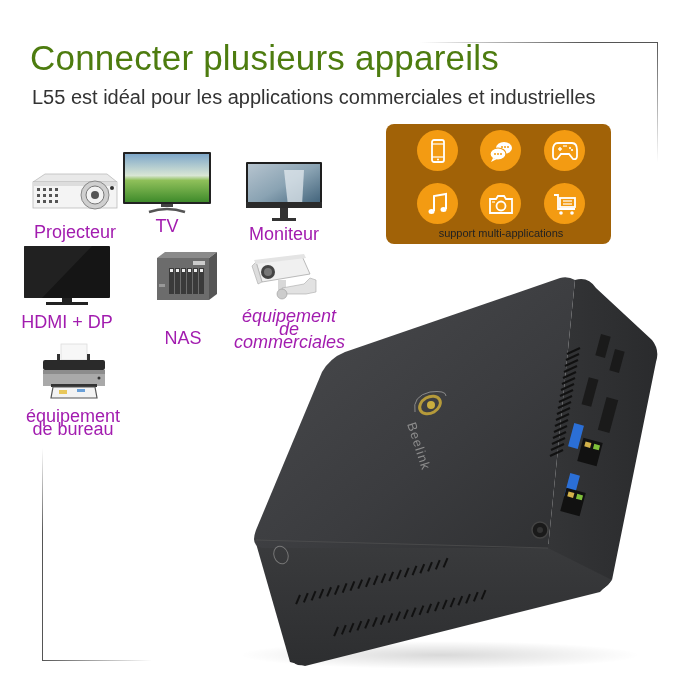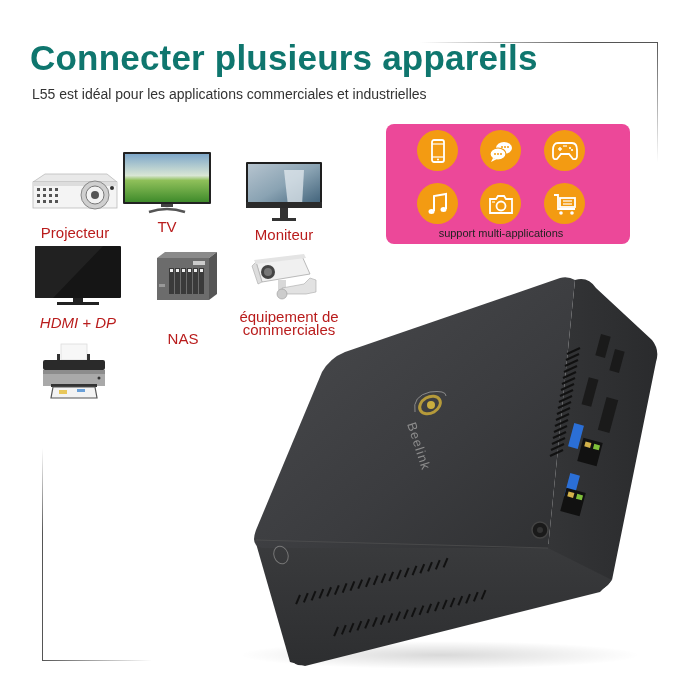--- a/index.html
+++ b/index.html
@@ -2,28 +2,28 @@
 <html><head>
 <meta charset="utf-8">
 <style>
   html, body { margin:0; padding:0; background:#ffffff; }
   body { width:700px; height:700px; position:relative; overflow:hidden; font-family:"DejaVu Sans", sans-serif; }
   .frame-top { position:absolute; left:420px; top:42px; width:238px; height:1px; background:linear-gradient(to right, rgba(80,80,80,0), #555 70%); }
   .frame-right { position:absolute; left:657px; top:42px; width:1px; height:120px; background:linear-gradient(to bottom, #555, rgba(80,80,80,0)); }
   .frame-left { position:absolute; left:42px; top:448px; width:1px; height:213px; background:linear-gradient(to bottom, rgba(80,80,80,0), #555 40%); }
   .frame-bottom { position:absolute; left:42px; top:660px; width:110px; height:1px; background:linear-gradient(to right, #555, rgba(80,80,80,0)); }
 
-  .title { position:absolute; left:30px; top:38px; font-family:"Liberation Sans", sans-serif; font-weight:bold; font-size:35px; color:#0f766e; letter-spacing:0.2px; white-space:nowrap; }
-  .subtitle { position:absolute; left:32px; top:86px; font-family:"Liberation Sans", sans-serif; font-size:14px; color:#333; white-space:nowrap; }
+  .title { position:absolute; left:30px; top:38px; font-family:"Liberation Sans", sans-serif; font-weight:normal; font-size:35px; color:#4d7c0f; letter-spacing:0.2px; white-space:nowrap; }
+  .subtitle { position:absolute; left:32px; top:86px; font-family:"Liberation Sans", sans-serif; font-size:20px; color:#333; white-space:nowrap; }
 
   .device { position:absolute; width:110px; text-align:center; }
-  .device .label { font-family:"Liberation Sans", sans-serif; font-size:15px; color:#b91c1c; line-height:13px; margin-top:4px; }
+  .device .label { font-family:"Liberation Sans", sans-serif; font-size:18px; color:#a21caf; line-height:13px; margin-top:4px; }
   .device svg { display:block; margin:0 auto; }
 
-  .apps-panel { position:absolute; left:386px; top:124px; width:244px; height:120px; background:#ec4899; border-radius:8px; }
+  .apps-panel { position:absolute; left:386px; top:124px; width:225px; height:120px; background:#a16207; border-radius:8px; }
   .app-icon { position:absolute; width:41px; height:41px; border-radius:50%; background:#f39b12; display:flex; align-items:center; justify-content:center; }
   .apps-caption { position:absolute; left:0; width:230px; top:103px; text-align:center; font-family:"Liberation Sans", sans-serif; font-size:11px; color:#222; }
 
   .pc { position:absolute; left:0; top:0; width:700px; height:700px; }
 </style>
 </head>
 <body>
 
 <div class="frame-top"></div>
 <div class="frame-right"></div>
@@ -90,21 +90,21 @@
     <rect x="2" y="2" width="76" height="46" fill="#1e1e1e" rx="1"></rect>
     <rect x="4" y="4" width="72" height="42" fill="url(#fall)"></rect>
     <path d="M40 10 L60 10 L58 46 L44 46 Z" fill="#e8eef2" opacity="0.7"></path>
     <rect x="2" y="42" width="76" height="6" fill="#2a2a2a"></rect>
     <rect x="36" y="48" width="8" height="10" fill="#333"></rect>
     <rect x="28" y="58" width="24" height="3" fill="#333"></rect>
   </svg>
   <div class="label" style="margin-top:4px;">Moniteur</div>
 </div>
 
-<div class="device" style="left:23px; top:244px;font-style:italic;">
+<div class="device" style="left:12px; top:244px;">
   <svg width="90" height="64" viewBox="0 0 90 64">
     <rect x="2" y="2" width="86" height="52" fill="#151515" rx="1"></rect>
     <path d="M2 2 L70 2 L20 54 L2 54 Z" fill="#2a2a2a" opacity="0.6"></path>
     <rect x="40" y="54" width="10" height="4" fill="#222"></rect>
     <rect x="24" y="58" width="42" height="3" fill="#222"></rect>
   </svg>
   <div class="label" style="margin-top:8px;">HDMI + DP</div>
 </div>
 
 <div class="device" style="left:128px; top:250px;">
@@ -138,40 +138,44 @@
   <svg width="90" height="50" viewBox="0 0 90 50">
     <path d="M12 10 L58 4 L66 22 L18 30 Z" fill="#f0f0f0" stroke="#aaa" stroke-width="0.8"></path>
     <path d="M12 10 L18 30 L14 32 L8 14 Z" fill="#ddd" stroke="#aaa" stroke-width="0.6"></path>
     <circle cx="24" cy="20" r="7" fill="#444"></circle>
     <circle cx="24" cy="20" r="4" fill="#777"></circle>
     <path d="M10 8 L60 2 L62 6 L12 12 Z" fill="#e4e4e4"></path>
     <rect x="34" y="28" width="8" height="10" fill="#d8d8d8"></rect>
     <path d="M38 36 L60 32 L66 26 L72 28 L72 40 L62 42 L40 42 Z" fill="#e2e2e2" stroke="#aaa" stroke-width="0.6"></path>
     <circle cx="38" cy="42" r="5" fill="#ccc" stroke="#999" stroke-width="0.6"></circle>
   </svg>
-  <div class="label" style="margin-top:8px;">
+  <div class="label" style="margin-top:8px;font-style:italic;">
     <div>équipement de</div>
     <div>commerciales</div>
   </div>
 </div>
 
 <div class="device" style="left:18px; top:340px;">
   <svg width="72" height="64" viewBox="0 0 72 64">
     <rect x="24" y="4" width="26" height="16" fill="#f7f7f7" stroke="#ddd" stroke-width="0.8"></rect>
     <rect x="20" y="14" width="3" height="8" fill="#333"></rect>
     <rect x="50" y="14" width="3" height="8" fill="#333"></rect>
     <rect x="6" y="20" width="62" height="10" fill="#2a2a2a" rx="2"></rect>
     <rect x="6" y="30" width="62" height="16" fill="#a9a9a9"></rect>
     <rect x="6" y="30" width="62" height="4" fill="#8c8c8c"></rect>
     <rect x="14" y="44" width="46" height="3" fill="#333"></rect>
     <path d="M16 47 L58 47 L60 58 L14 58 Z" fill="#f3f3f3" stroke="#555" stroke-width="1.2"></path>
     <rect x="22" y="50" width="8" height="4" fill="#e8c75a"></rect>
     <rect x="40" y="49" width="8" height="3" fill="#6aa0d8"></rect>
     <circle cx="62" cy="38" r="1.5" fill="#333"></circle>
   </svg>
+  <div class="label" style="margin-top:6px;">
+    <div>équipement</div>
+    <div>de bureau</div>
+  </div>
 </div>
 
 <div class="apps-panel">
   <div class="app-icon" style="left:31px; top:6px;">
     <svg width="22" height="24" viewBox="0 0 22 24">
         <rect x="5" y="1" width="12" height="22" rx="2" fill="none" stroke="#fff" stroke-width="1.8"></rect>
         <line x1="5" y1="5" x2="17" y2="5" stroke="#fff" stroke-width="1.2"></line>
         <line x1="5" y1="18" x2="17" y2="18" stroke="#fff" stroke-width="1.2"></line>
         <circle cx="11" cy="20.5" r="1" fill="#fff"></circle>
       </svg>

